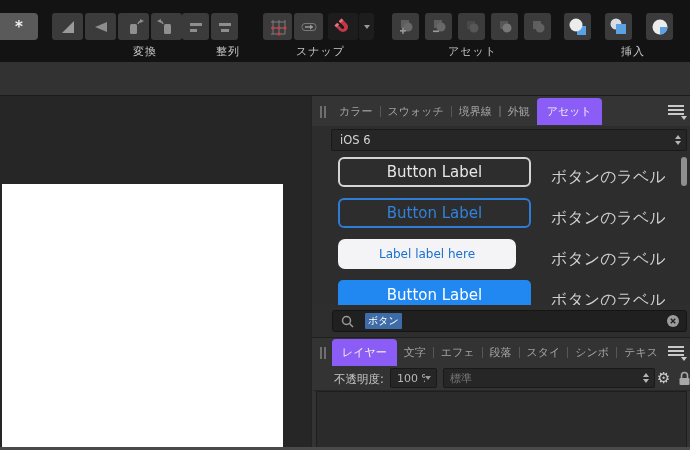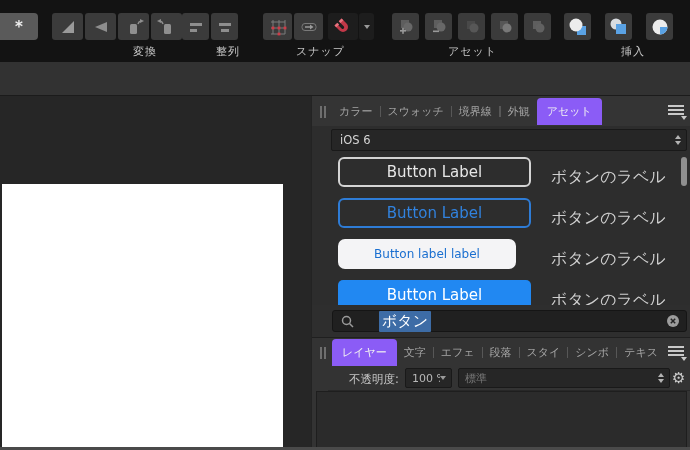--- a/index.html
+++ b/index.html
@@ -46,25 +46,25 @@
   .bprev{position:absolute;left:26px;top:4px;width:193px;height:30px;display:flex;align-items:center;justify-content:center;font-size:15px}
   .b-outline-white{border:2px solid #d4d4d4;border-radius:6px;color:#e6e6e6}
   .b-outline-blue{border:2px solid #2e7cd6;border-radius:6px;color:#3182de}
   .b-filled-white{background:#f4f4f6;border-radius:7px;color:#1a6fd0;width:178px;font-size:12px}
   .b-filled-blue{background:#2188f2;border-radius:5px;color:#fff}
   .alabel{position:absolute;left:239px;top:14px;font-size:16px;color:#cfcfcf;white-space:nowrap}
   .sthumb{position:absolute;right:3px;top:4px;width:6px;height:29px;background:#8f8f8f;border-radius:3px}
 
   .searchrow{position:absolute;left:0;top:179px;right:0;height:32px;background:#2e2e2e}
   .sfield{position:absolute;left:20px;top:5px;right:3px;height:22px;background:#202020;border:1px solid #151515;border-radius:3px;display:flex;align-items:center}
-  .ssel{margin-left:24px;background:#3d6ca6;color:#fff;font-size:15px;padding:1px 3px;border-radius:1px;white-space:nowrap}
+  .ssel{margin-left:10px;background:#3d6ca6;color:#fff;font-size:10px;padding:1px 3px;border-radius:1px;white-space:nowrap}
 
   
   .lower{position:absolute;left:0;top:241px;right:0;height:113px;background:#333333;border-top:1px solid #1f1f1f}
-  .oprow{position:absolute;left:16px;top:27px;right:0;height:26px;border-bottom:1px solid #272727}
+  .oprow{position:absolute;left:1px;top:27px;right:0;height:26px;border-bottom:1px solid #272727}
   .oplabel{position:absolute;left:21px;top:7px;font-size:11.5px;color:#c6c6c6;white-space:nowrap}
   .opcombo{position:absolute;left:77px;top:3px;width:47px;height:20px}
   .opcombo .txt{font-size:11px;color:#b8b8b8;padding-left:6px}
   .caret{width:0;height:0;border-left:3.5px solid transparent;border-right:3.5px solid transparent;border-top:4px solid #9a9a9a;margin-right:5px}
   .blend{position:absolute;left:130px;top:3px;width:212px;height:20px}
   .blend .txt{color:#787878}
   .gear{position:absolute;left:344px;top:3px;font-size:15px;color:#cfcfcf;line-height:20px}
   .lock{position:absolute;left:365px;top:5px}
   .llist{position:absolute;left:4px;top:53px;right:3px;height:57px;background:#2b2b2b;border:1px solid #1e1e1e}
 
@@ -245,21 +245,21 @@
     <div class="alist">
       <div class="arow" style="top:0">
         <div class="bprev b-outline-white">Button Label</div>
         <div class="alabel">ボタンのラベル</div>
       </div>
       <div class="arow" style="top:41px">
         <div class="bprev b-outline-blue">Button Label</div>
         <div class="alabel">ボタンのラベル</div>
       </div>
       <div class="arow" style="top:82px">
-        <div class="bprev b-filled-white">Button label label</div>
+        <div class="bprev b-filled-white">Label label here</div>
         <div class="alabel">ボタンのラベル</div>
       </div>
       <div class="arow" style="top:123px">
         <div class="bprev b-filled-blue">Button Label</div>
         <div class="alabel">ボタンのラベル</div>
       </div>
       <div class="sthumb"></div>
     </div>
 
     <div class="searchrow">

